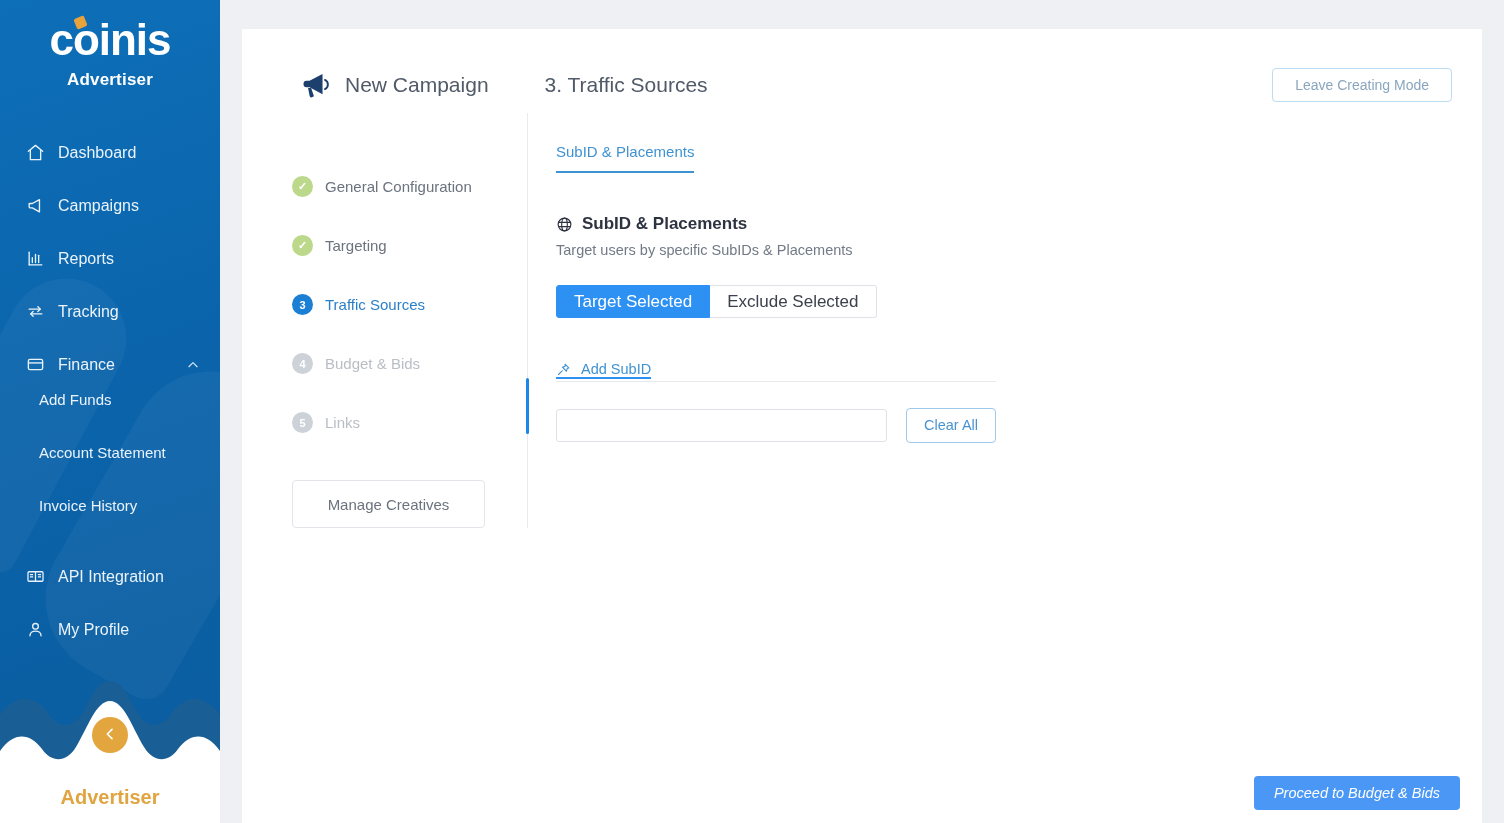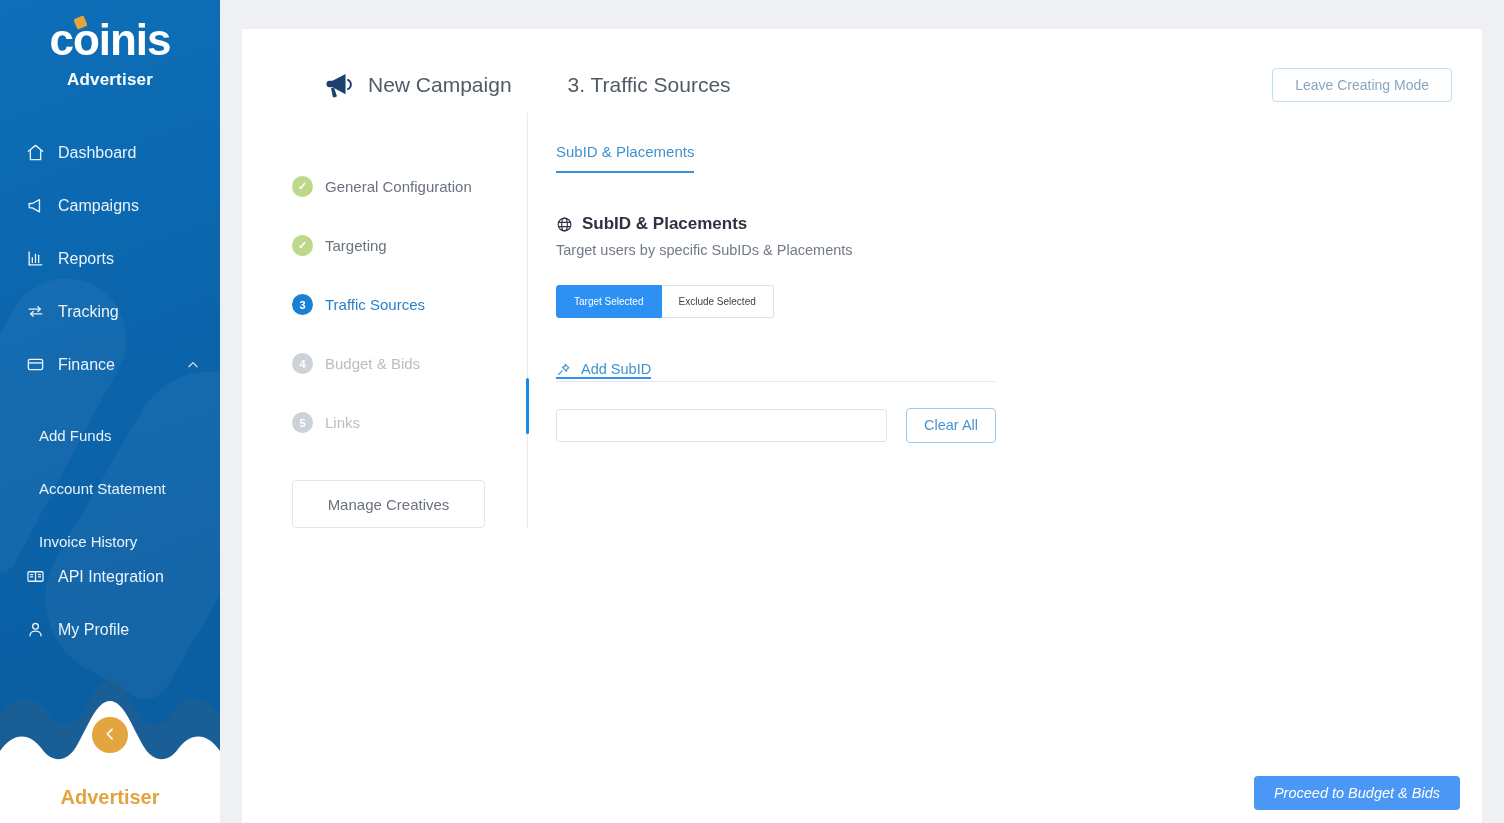--- a/index.html
+++ b/index.html
@@ -60,21 +60,21 @@
   }
   .nav-ico {
     width: 22px; height: 22px; margin-right: 12px;
     display: inline-flex; align-items: center; justify-content: center;
     flex: 0 0 22px;
   }
   .nav-ico svg { display: block; }
   .nav-label { flex: 1; white-space: nowrap; }
   .nav-chevron { width: 14px; height: 14px; opacity: .9; }
   .nav-sub {
-    display: flex; align-items: flex-end;
+    display: flex; align-items: flex-start;
     height: 53px; padding-left: 39px;
     color: #eaf3fb; font-size: 15px; cursor: pointer;
   }
 
   
   .blob { position: absolute; left: 0; bottom: 0; width: 220px; height: 200px; z-index: 5; }
   .collapse-btn {
     position: absolute; left: 92px; bottom: 70px;
     width: 36px; height: 36px; border-radius: 50%;
     background: #e3a63f; border: none; cursor: pointer;
@@ -89,21 +89,21 @@
 
   
   .main { flex: 1; position: relative; background: #eef0f3; }
   .card {
     position: absolute; left: 22px; top: 29px;
     width: 1240px; height: 794px;
     background: #ffffff;
   }
   .card-head {
     display: flex; align-items: center;
-    padding: 28px 30px 0 80px; height: 84px;
+    padding: 28px 30px 0 57px; height: 84px;
   }
   .mega { margin-right: 14px; display: inline-flex; }
   .head-title {
     font-size: 21px; color: #505a68; font-weight: normal; white-space: nowrap;
   }
   .head-step {
     font-size: 21px; color: #505a68; margin-left: 56px; white-space: nowrap;
   }
   .head-spacer { flex: 1; }
   .leave-btn {
@@ -156,21 +156,21 @@
   }
   .sec-title {
     display: flex; align-items: center; margin-top: 40px;
     font-size: 17px; color: #2d3340; font-weight: bold;
   }
   .sec-title .globe { margin-right: 9px; display: inline-flex; }
   .sec-sub { margin-top: 8px; font-size: 14.5px; color: #717a86; }
 
   .segmented { margin-top: 27px; display: inline-flex; }
   .seg {
-    height: 33px; padding: 0 17px; font-size: 10px;
+    height: 33px; padding: 0 17px; font-size: 17px;
     display: flex; align-items: center; cursor: pointer;
     font-family: "Liberation Sans", sans-serif;
   }
   .seg.active { background: #2d90f3; color: #fff; border: 1px solid #2d90f3; border-radius: 3px 0 0 3px; }
   .seg.inactive { background: #fff; color: #3b424d; border: 1px solid #dfe2e6; border-left: none; border-radius: 0 3px 3px 0; }
 
   .subtabs { margin-top: 43px; width: 440px; border-bottom: 1px solid #e8eaed; }
   .subtab {
     display: inline-flex; align-items: center;
     color: #3f92d2; font-size: 14.5px; 

